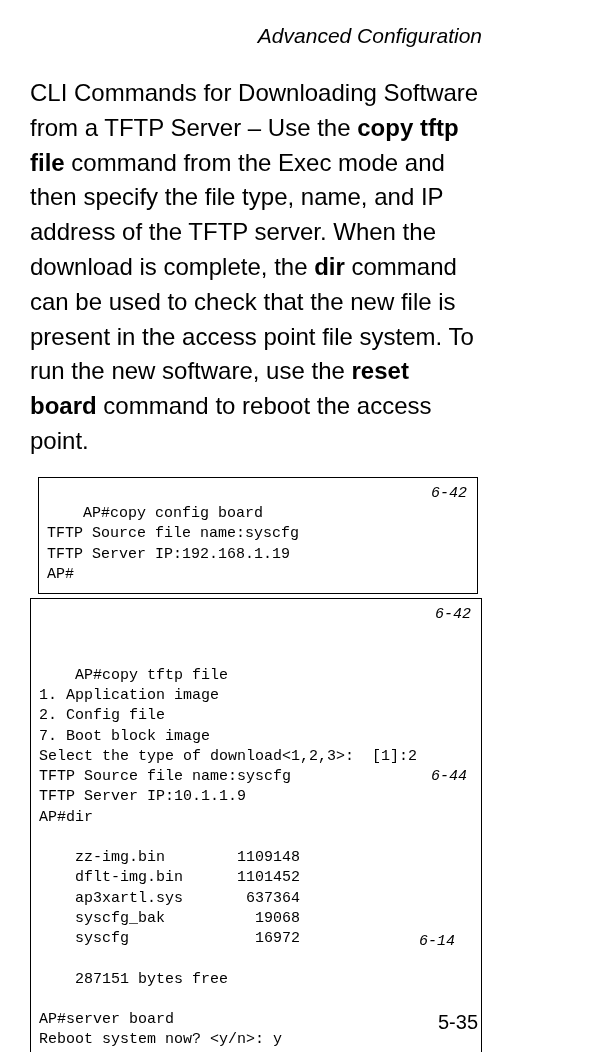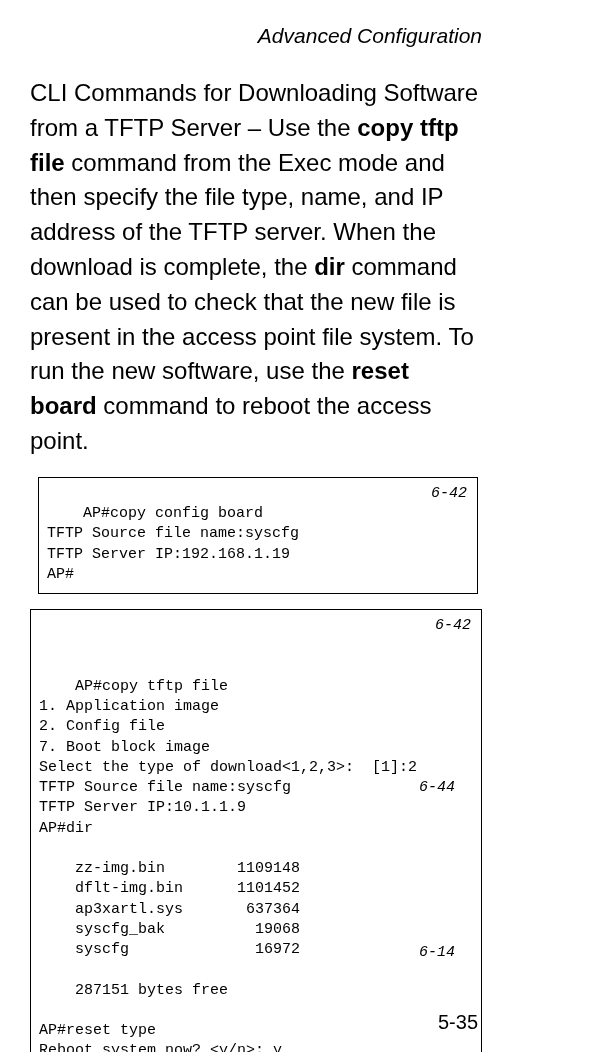--- a/index.html
+++ b/index.html
@@ -27,36 +27,36 @@
     line-height: 1.45;
     margin-bottom: 18px;
   }
   .body-text .bold { font-weight: bold; }
   .code-box {
     border: 1.5px solid #000;
     font-family: "Courier New", Courier, monospace;
     font-size: 15px;
     line-height: 1.35;
     padding: 6px 8px 8px 8px;
-    margin-bottom: 15px;
+    margin-bottom: 4px;
     white-space: pre;
     position: relative;
   }
   .code-box.first {
     margin-left: 8px;
     margin-right: 4px;
   }
   .ref {
     font-style: italic;
     position: absolute;
   }
   
   .ref.r1 { right: 10px; top: 6px; }
   .ref.r2 { right: 10px; top: 6px; }
-  .ref.r3 { right: 26px; top: 168px; }
+  .ref.r3 { right: 14px; top: 168px; }
   .ref.r4 { right: 26px; top: 333px; }
   .page-number {
     position: absolute;
     bottom: 18px;
     right: 34px;
     font-size: 20px;
   }
 </style>
 </head>
 <body>
@@ -89,20 +89,20 @@
 <span>AP#dir</span>
 <span></span>
 <span>    zz-img.bin        1109148</span>
 <span>    dflt-img.bin      1101452</span>
 <span>    ap3xartl.sys       637364</span>
 <span>    syscfg_bak          19068</span>
 <span>    syscfg              16972</span>
 <span></span>
 <span>    287151 bytes free</span>
 <span></span>
-<span>AP#reset type</span>
+<span>AP#server board</span>
 <span>Reboot system now? &lt;y/n&gt;: y</span>
 <span>AP#</span>
 </div>
 
   <div class="page-number">5-35</div>
 
 </div>
 
 </body></html>

